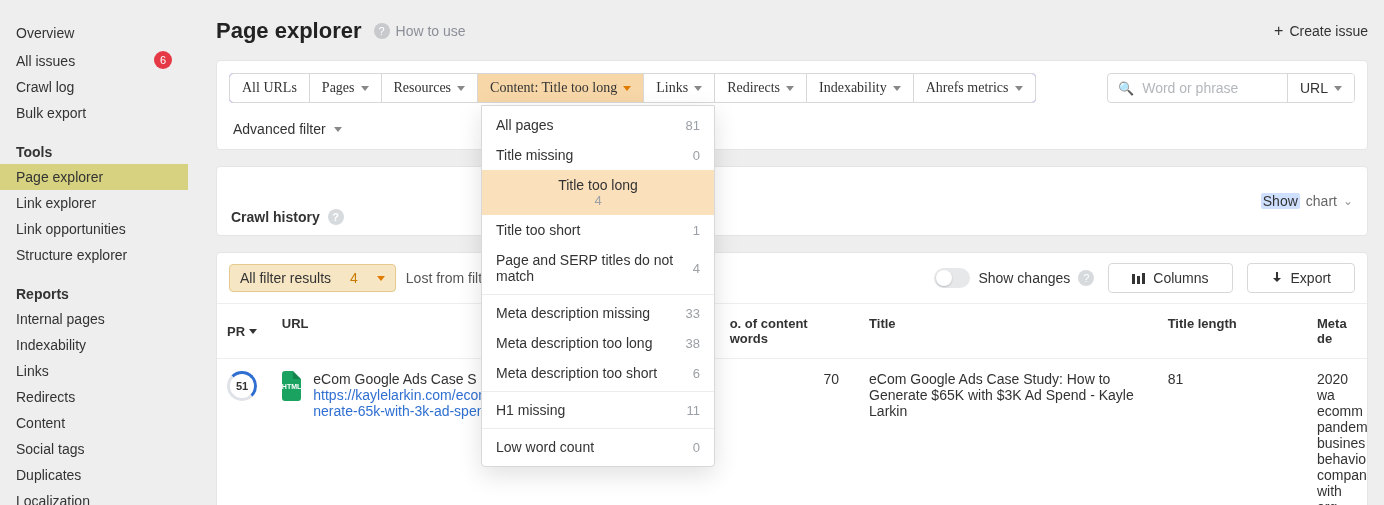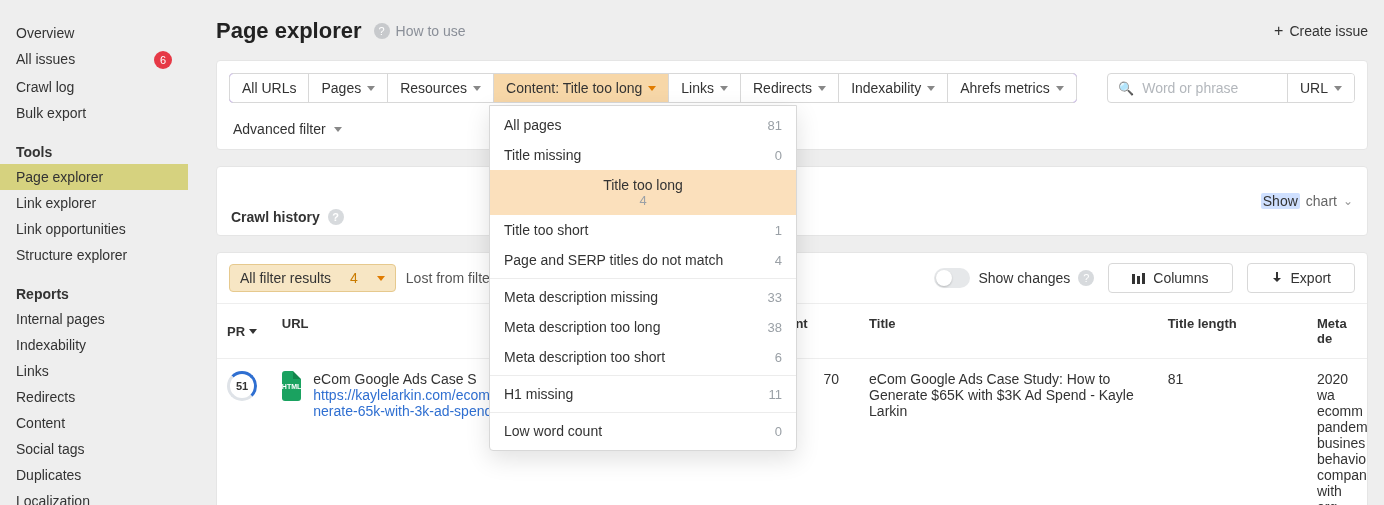--- a/index.html
+++ b/index.html
@@ -1,51 +1,51 @@
 <!DOCTYPE html>
 <html><head>
 <meta charset="utf-8">
 <style>
   * { box-sizing: border-box; margin: 0; padding: 0; }
   body { font-family: -apple-system, BlinkMacSystemFont, "Segoe UI", Helvetica, Arial, sans-serif; font-size: 14px; color: #333; background: #eeeeee; width: 1384px; height: 505px; overflow: hidden; position: relative; }
   
   
   .sidebar { position: absolute; left: 0; top: 0; width: 188px; height: 505px; background: #eeeeee; padding-top: 20px; }
-  .side-item { display: flex; align-items: flex-start; justify-content: space-between; padding: 5px 16px; color: #333; cursor: pointer; }
+  .side-item { display: flex; align-items: flex-end; justify-content: space-between; padding: 5px 16px; color: #333; cursor: pointer; }
   .side-item.active { background: #d6d27f; font-weight: 400; }
   .side-header { font-weight: 700; padding: 8px 16px 4px 16px; margin-top: 10px; }
   .badge-red { background: #e63946; color: #fff; border-radius: 10px; font-size: 11px; min-width: 18px; height: 18px; display: inline-flex; align-items: center; justify-content: center; padding: 0 5px; }
   
   
   .main { position: absolute; left: 200px; top: 0; right: 0; height: 505px; }
   .page-header { display: flex; align-items: center; justify-content: space-between; padding: 18px 16px 16px 16px; }
   .page-title { font-size: 22px; font-weight: 700; color: #222; }
   .how-to-use { color: #8a8f98; font-size: 14px; margin-left: 12px; display: inline-flex; align-items: center; gap: 6px; }
   .q-icon { width: 16px; height: 16px; border-radius: 50%; background: #c7c9cc; color: #fff; font-size: 11px; display: inline-flex; align-items: center; justify-content: center; }
   .create-issue { display: inline-flex; align-items: center; gap: 6px; color: #333; cursor: pointer; }
   .plus { font-size: 16px; font-weight: 400; }
   
   .filters-panel { background: #fff; border: 1px solid #e5e5e5; border-radius: 4px; margin: 0 16px 16px 16px; padding: 12px 12px 6px 12px; position: relative; }
   .filter-row { display: flex; flex-wrap: wrap; gap: 0; align-items: center; }
-  .btn-grp { display: inline-flex; border: 1px solid #d8d8d8; border-radius: 4px; overflow: hidden; margin-right: 8px; margin-bottom: 6px; background:#6d28d9;}
+  .btn-grp { display: inline-flex; border: 1px solid #d8d8d8; border-radius: 4px; overflow: hidden; margin-right: 8px; margin-bottom: 6px; background:#6d28d9;font-family:Liberation Serif, serif;}
   .btn-seg { padding: 6px 12px; border-right: 1px solid #d8d8d8; display: inline-flex; align-items: center; gap: 6px; cursor: pointer; background: #fff; font-size: 14px; color:#333; }
   .btn-seg:last-child { border-right: none; }
   .btn-seg.active { background: #f7d7a8; }
   .caret { width: 0; height: 0; border-left: 4px solid transparent; border-right: 4px solid transparent; border-top: 5px solid #888; display:inline-block; }
   .caret.orange { border-top-color: #e07b00; }
   .search-grp { display: inline-flex; border: 1px solid #d8d8d8; border-radius: 4px; overflow: hidden; margin-left: auto; margin-bottom:6px;}
   .search-box { display:inline-flex; align-items:center; gap:8px; padding:6px 10px; border-right:1px solid #d8d8d8; width:180px;}
   .search-box input { border:none; outline:none; font-size:14px; width:100%; color:#333; }
   .search-box input::placeholder { color:#b3b7bc; }
   .mag-icon { color:#666; font-size:13px;}
   .adv-row { padding-top:6px; }
   .adv-filter { display:inline-flex; align-items:center; gap:8px; padding:6px 4px; cursor:pointer; color:#333;}
   
   
-  .dropdown { position: absolute; top: 44px; left: 272px; width: 308px; background: #fff; border: 1px solid #d8d8d8; border-radius: 0 0 4px 4px; box-shadow: 0 8px 24px rgba(0,0,0,0.12); z-index: 50; padding:4px 0;}
+  .dropdown { position: absolute; top: 44px; left: 264px; width: 234px; background: #fff; border: 1px solid #d8d8d8; border-radius: 0 0 4px 4px; box-shadow: 0 8px 24px rgba(0,0,0,0.12); z-index: 50; padding:4px 0;}
   .dd-item { display:flex; justify-content:space-between; align-items:center; padding:7px 14px; cursor:pointer; font-size:14px;}
   .dd-item.highlight { background: #fbe0bc; flex-direction: column; }
   .dd-count { color:#9aa0a6; font-size:13px;}
   .dd-sep { height:1px; background:#ececec; margin:3px 0;}
   
   
   .history-bar { background:#fff; border:1px solid #e5e5e5; border-radius:4px; margin:0 16px 16px 16px; padding:10px 14px; display:flex; align-items:center; justify-content:space-between;}
   .ch-left { display:flex; align-items:center; gap:8px; font-weight:700;margin-top:32px;}
   .ch-right { display:flex; align-items:center; gap:6px; color:#666;}
   .show-lbl { background:#cfe0ff; color:#333; padding:0 2px; border-radius:2px;}

